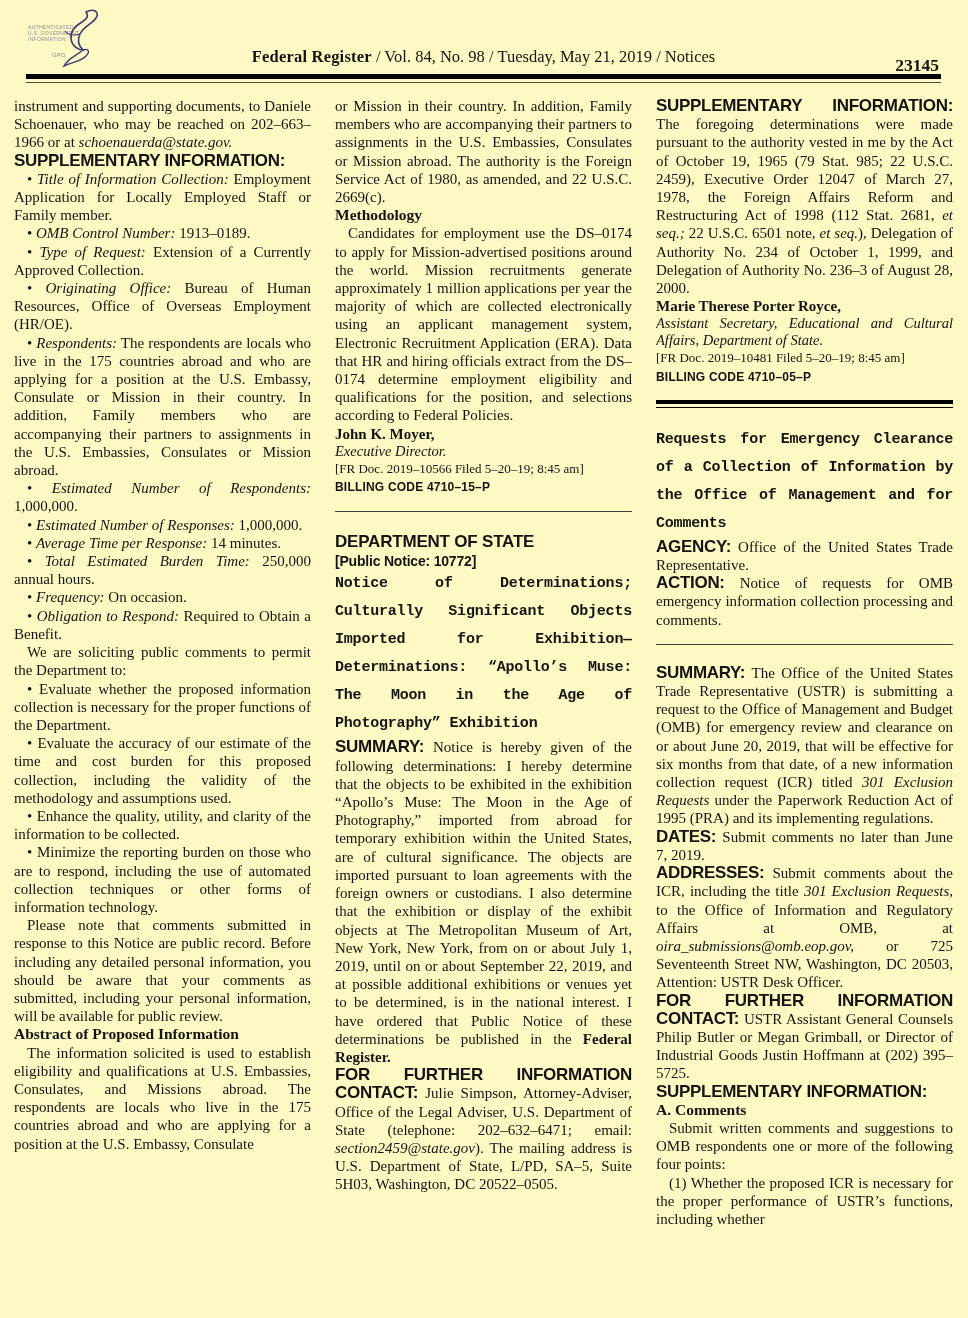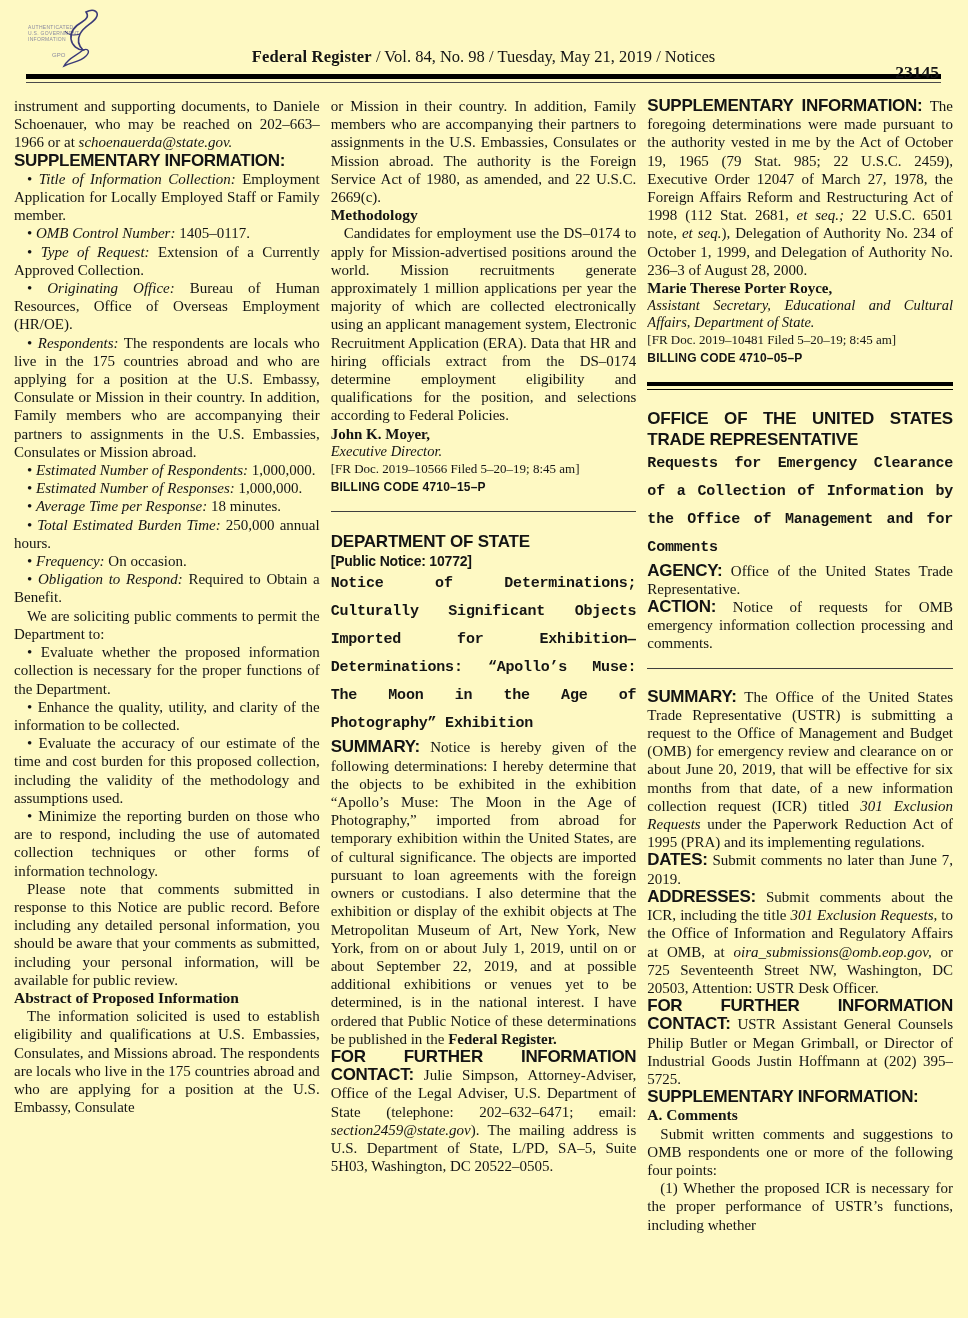--- a/index.html
+++ b/index.html
@@ -11,26 +11,26 @@
   .logo svg{position:absolute;top:0;left:30px;}
   .logo-text{position:absolute;top:16px;left:2px;font-family:"Liberation Sans",sans-serif;
              font-size:5px;line-height:6px;color:#8a8aa0;letter-spacing:.3px;}
   .logo-gpo{position:absolute;top:44px;left:26px;font-family:"Liberation Sans",sans-serif;
             font-size:6px;color:#8a8aa0;}
 
   
   .header{position:absolute;top:47px;left:26px;right:27px;}
   .header-line{position:relative;text-align:center;font-size:16.5px;white-space:nowrap;}
   .h-journal{font-weight:700;letter-spacing:.2px;}
-  .h-page{position:absolute;right:2px;top:15px;font-weight:700;font-size:17.5px;}
+  .h-page{position:absolute;right:2px;top:8px;font-weight:700;font-size:17.5px;}
   .header-rule{margin-top:7px;height:3px;border-top:5px solid #000;border-bottom:1px solid #4a4a4a;}
 
   
   .columns{position:absolute;top:97px;left:14px;right:15px;bottom:4px;
-           display:flex;gap:11px;overflow:hidden;}
+           display:flex;gap:24px;overflow:hidden;}
   .column{flex:1 1 0;min-width:0;overflow:hidden;font-size:15px;line-height:18.2px;}
 
   
   .column p{margin:0;text-align:justify;}
   .indent,.bullet{text-indent:13px;}
   .lblp{margin-top:2px;}
   .b-heading{font-weight:700;font-size:15.5px;margin:8px 0 5px;text-align:left;}
   .b-agency{font-family:"Liberation Sans",sans-serif;font-weight:700;font-size:17px;
             line-height:21px;margin:3px 0 17px;text-align:left;letter-spacing:-0.2px;}
   .b-docnote{font-family:"Liberation Sans",sans-serif;font-weight:700;font-size:14px;
@@ -75,34 +75,34 @@
       <span class="h-page">23145</span>
     </div>
     <div class="header-rule"></div>
   </div>
 
   <div class="columns">
     <div class="column">
         <p class="b-para"><span>instrument and supporting documents, to Daniele Schoenauer, who may be reached on 202–663–1966 or at </span><span class="r-i">schoenauerda@state.gov.</span></p>
         <p class="b-para lblp"><span class="r-l">SUPPLEMENTARY INFORMATION:</span></p>
         <p class="b-para bullet"><span>• </span><span class="r-i">Title of Information Collection:</span><span> Employment Application for Locally Employed Staff or Family member.</span></p>
-        <p class="b-para bullet"><span>• </span><span class="r-i">OMB Control Number:</span><span> 1405–0117.</span></p>
+        <p class="b-para bullet"><span>• </span><span class="r-i">OMB Control Number:</span><span> 1913–0189.</span></p>
         <p class="b-para bullet"><span>• </span><span class="r-i">Type of Request:</span><span> Extension of a Currently Approved Collection.</span></p>
         <p class="b-para bullet"><span>• </span><span class="r-i">Originating Office:</span><span> Bureau of Human Resources, Office of Overseas Employment (HR/OE).</span></p>
         <p class="b-para bullet"><span>• </span><span class="r-i">Respondents:</span><span> The respondents are locals who live in the 175 countries abroad and who are applying for a position at the U.S. Embassy, Consulate or Mission in their country. In addition, Family members who are accompanying their partners to assignments in the U.S. Embassies, Consulates or Mission abroad.</span></p>
         <p class="b-para bullet"><span>• </span><span class="r-i">Estimated Number of Respondents:</span><span> 1,000,000.</span></p>
         <p class="b-para bullet"><span>• </span><span class="r-i">Estimated Number of Responses:</span><span> 1,000,000.</span></p>
-        <p class="b-para bullet"><span>• </span><span class="r-i">Average Time per Response:</span><span> 18 minutes.</span></p>
+        <p class="b-para bullet"><span>• </span><span class="r-i">Average Time per Response:</span><span> 14 minutes.</span></p>
         <p class="b-para bullet"><span>• </span><span class="r-i">Total Estimated Burden Time:</span><span> 250,000 annual hours.</span></p>
         <p class="b-para bullet"><span>• </span><span class="r-i">Frequency:</span><span> On occasion.</span></p>
         <p class="b-para bullet"><span>• </span><span class="r-i">Obligation to Respond:</span><span> Required to Obtain a Benefit.</span></p>
         <p class="b-para indent"><span>We are soliciting public comments to permit the Department to:</span></p>
         <p class="b-para bullet"><span>• </span><span>Evaluate whether the proposed information collection is necessary for the proper functions of the Department.</span></p>
+        <p class="b-para bullet"><span>• </span><span>Evaluate the accuracy of our estimate of the time and cost burden for this proposed collection, including the validity of the methodology and assumptions used.</span></p>
         <p class="b-para bullet"><span>• </span><span>Enhance the quality, utility, and clarity of the information to be collected.</span></p>
-        <p class="b-para bullet"><span>• </span><span>Evaluate the accuracy of our estimate of the time and cost burden for this proposed collection, including the validity of the methodology and assumptions used.</span></p>
         <p class="b-para bullet"><span>• </span><span>Minimize the reporting burden on those who are to respond, including the use of automated collection techniques or other forms of information technology.</span></p>
         <p class="b-para indent"><span>Please note that comments submitted in response to this Notice are public record. Before including any detailed personal information, you should be aware that your comments as submitted, including your personal information, will be available for public review.</span></p>
         <p class="b-heading"><span>Abstract of Proposed Information</span></p>
         <p class="b-para indent"><span>The information solicited is used to establish eligibility and qualifications at U.S. Embassies, Consulates, and Missions abroad. The respondents are locals who live in the 175 countries abroad and who are applying for a position at the U.S. Embassy, Consulate</span></p>
       </div>
     <div class="column">
         <p class="b-para"><span>or Mission in their country. In addition, Family members who are accompanying their partners to assignments in the U.S. Embassies, Consulates or Mission abroad. The authority is the Foreign Service Act of 1980, as amended, and 22 U.S.C. 2669(c).</span></p>
         <p class="b-heading"><span>Methodology</span></p>
         <p class="b-para indent"><span>Candidates for employment use the DS–0174 to apply for Mission-advertised positions around the world. Mission recruitments generate approximately 1 million applications per year the majority of which are collected electronically using an applicant management system, Electronic Recruitment Application (ERA). Data that HR and hiring officials extract from the DS–0174 determine employment eligibility and qualifications for the position, and selections according to Federal Policies.</span></p>
         <p class="b-signame"><span>John K. Moyer,</span></p>
@@ -116,21 +116,20 @@
         <p class="b-para lblp"><span class="r-l">SUMMARY:</span><span> Notice is hereby given of the following determinations: I hereby determine that the objects to be exhibited in the exhibition “Apollo’s Muse: The Moon in the Age of Photography,” imported from abroad for temporary exhibition within the United States, are of cultural significance. The objects are imported pursuant to loan agreements with the foreign owners or custodians. I also determine that the exhibition or display of the exhibit objects at The Metropolitan Museum of Art, New York, New York, from on or about July 1, 2019, until on or about September 22, 2019, and at possible additional exhibitions or venues yet to be determined, is in the national interest. I have ordered that Public Notice of these determinations be published in the </span><span class="r-b">Federal Register.</span></p>
         <p class="b-para lblp"><span class="r-l">FOR FURTHER INFORMATION CONTACT:</span><span> Julie Simpson, Attorney-Adviser, Office of the Legal Adviser, U.S. Department of State (telephone: 202–632–6471; email: </span><span class="r-i">section2459@state.gov</span><span>). The mailing address is U.S. Department of State, L/PD, SA–5, Suite 5H03, Washington, DC 20522–0505.</span></p>
       </div>
     <div class="column">
         <p class="b-para lblp"><span class="r-l">SUPPLEMENTARY INFORMATION:</span><span> The foregoing determinations were made pursuant to the authority vested in me by the Act of October 19, 1965 (79 Stat. 985; 22 U.S.C. 2459), Executive Order 12047 of March 27, 1978, the Foreign Affairs Reform and Restructuring Act of 1998 (112 Stat. 2681, </span><span class="r-i">et seq.;</span><span> 22 U.S.C. 6501 note, </span><span class="r-i">et seq.</span><span>), Delegation of Authority No. 234 of October 1, 1999, and Delegation of Authority No. 236–3 of August 28, 2000.</span></p>
         <p class="b-signame"><span>Marie Therese Porter Royce,</span></p>
         <p class="b-sigtitle"><span>Assistant Secretary, Educational and Cultural Affairs, Department of State.</span></p>
         <p class="b-frdoc"><span>[FR Doc. 2019–10481 Filed 5–20–19; 8:45 am]</span></p>
         <p class="b-billing"><span>BILLING CODE 4710–05–P</span></p>
         <div class="b-rule2"></div>
-        <p class="b-agency"><span>OFFICE OF THE UNITED STATES TRADE REPRESENTATIVE</span></p>
         <p class="b-title"><span>Requests for Emergency Clearance of a Collection of Information by the Office of Management and for Comments</span></p>
         <p class="b-para lblp"><span class="r-l">AGENCY:</span><span> Office of the United States Trade Representative.</span></p>
         <p class="b-para lblp"><span class="r-l">ACTION:</span><span> Notice of requests for OMB emergency information collection processing and comments.</span></p>
         <div class="b-rule"></div>
         <p class="b-para lblp"><span class="r-l">SUMMARY:</span><span> The Office of the United States Trade Representative (USTR) is submitting a request to the Office of Management and Budget (OMB) for emergency review and clearance on or about June 20, 2019, that will be effective for six months from that date, of a new information collection request (ICR) titled </span><span class="r-i">301 Exclusion Requests</span><span> under the Paperwork Reduction Act of 1995 (PRA) and its implementing regulations.</span></p>
         <p class="b-para lblp"><span class="r-l">DATES:</span><span> Submit comments no later than June 7, 2019.</span></p>
         <p class="b-para lblp"><span class="r-l">ADDRESSES:</span><span> Submit comments about the ICR, including the title </span><span class="r-i">301 Exclusion Requests,</span><span> to the Office of Information and Regulatory Affairs at OMB, at </span><span class="r-i">oira_submissions@omb.eop.gov,</span><span> or 725 Seventeenth Street NW, Washington, DC 20503, Attention: USTR Desk Officer.</span></p>
         <p class="b-para lblp"><span class="r-l">FOR FURTHER INFORMATION CONTACT:</span><span> USTR Assistant General Counsels Philip Butler or Megan Grimball, or Director of Industrial Goods Justin Hoffmann at (202) 395–5725.</span></p>
         <p class="b-para lblp"><span class="r-l">SUPPLEMENTARY INFORMATION:</span></p>
         <p class="b-heading"><span>A. Comments</span></p>

